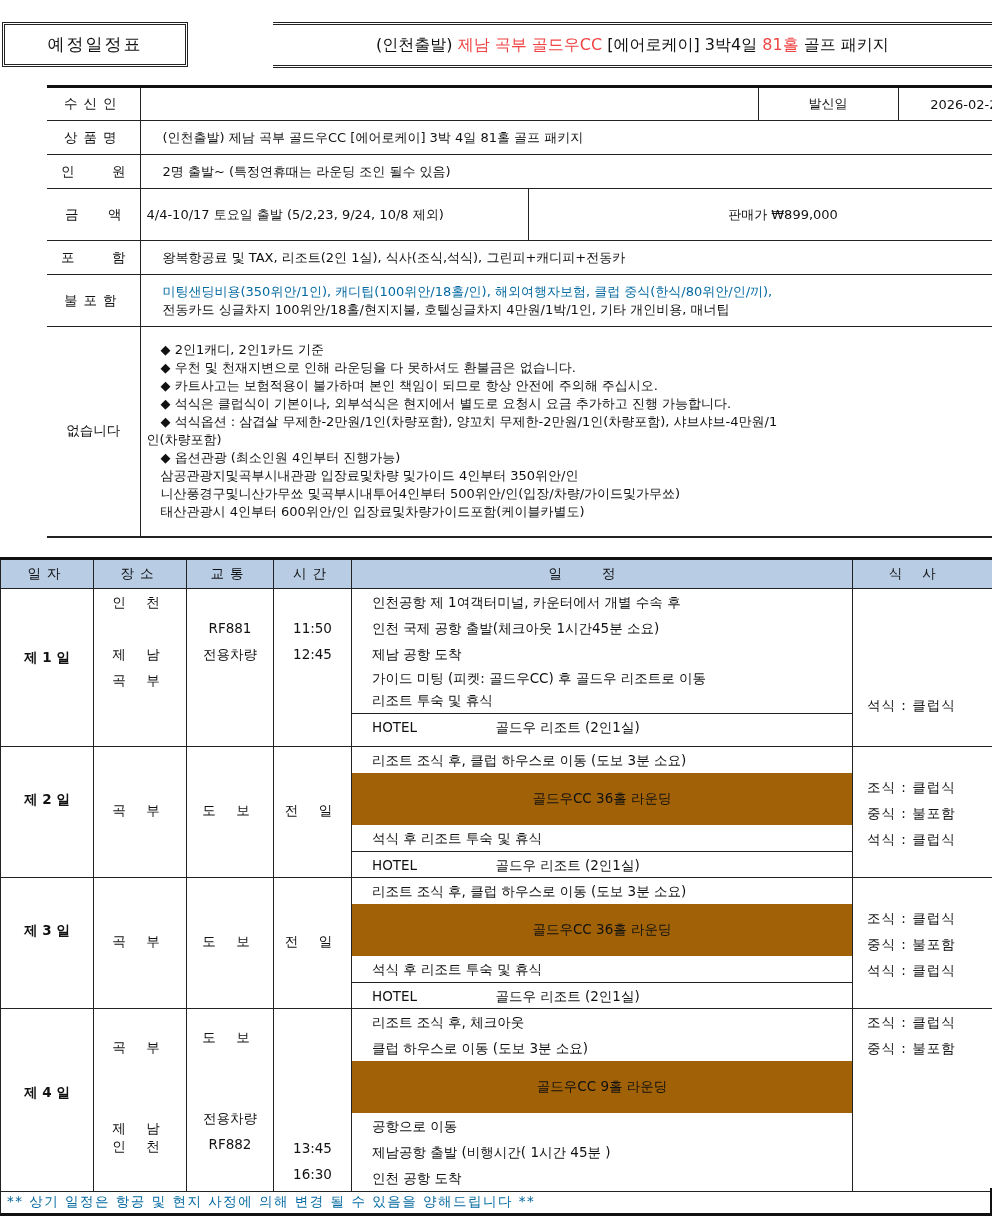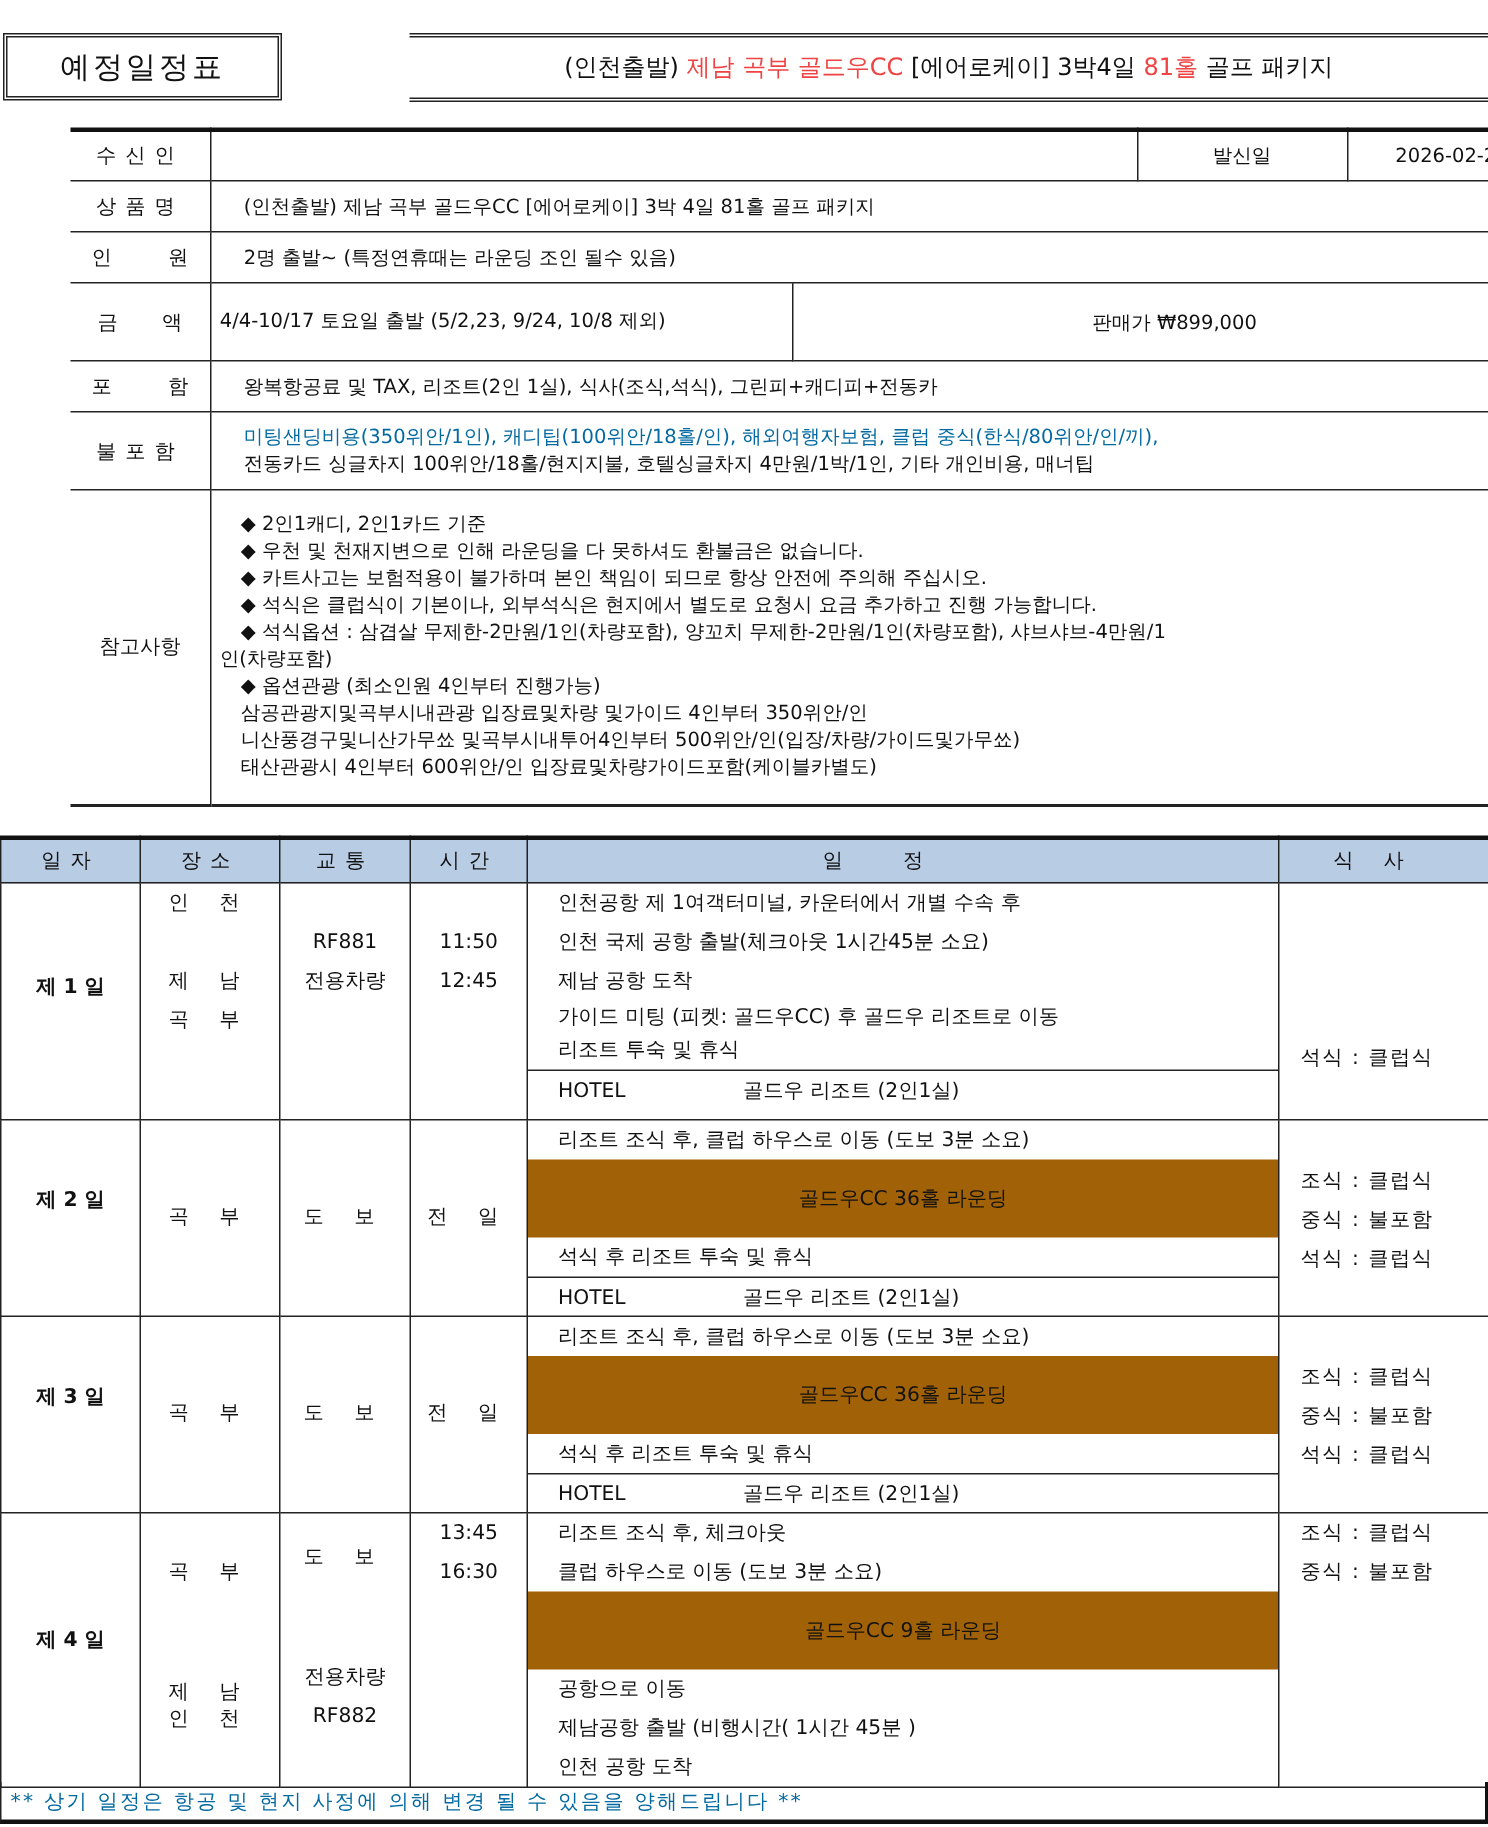--- a/index.html
+++ b/index.html
@@ -6,21 +6,21 @@
   body {
     width: 992px; height: 1218px; background: #ffffff; position: relative;
     font-family: "DejaVu Sans", sans-serif; color: #111; font-size: 13px;
     overflow: hidden;
   }
   .abs { position: absolute; }
   
   .title-box {
     left: 2px; top: 22px; width: 186px; height: 45px;
     border: 3px double #222; display: flex; align-items: center; justify-content: center;
-    font-size: 20px; letter-spacing: 2px;
+    font-size: 17px; letter-spacing: 2px;
   }
   .headline {
     left: 273px; top: 22px; width: 719px; height: 46px;
     border-top: 3px double #222; border-bottom: 3px double #222;
     display: flex; align-items: center; justify-content: center; font-size: 16px;
     white-space: nowrap;
   }
   .blue { color: #ef4444; }
   .red { color: #0369a1; }
 
@@ -116,21 +116,21 @@
     <td colspan="4" style="padding-left:22px">왕복항공료 및 TAX, 리조트(2인 1실), 식사(조식,석식), 그린피+캐디피+전동카</td>
   </tr>
   <tr style="height:52px">
     <td class="lbl">불포함</td>
     <td colspan="4" style="padding-left:22px; line-height:18px; height:52px">
       <div class="red" style="white-space:nowrap">미팅샌딩비용(350위안/1인),  캐디팁(100위안/18홀/인), 해외여행자보험, 클럽 중식(한식/80위안/인/끼),</div>
       <div style="white-space:nowrap">전동카드 싱글차지 100위안/18홀/현지지불,  호텔싱글차지 4만원/1박/1인,  기타 개인비용, 매너팁</div>
     </td>
   </tr>
   <tr style="height:210px">
-    <td class="lbl" style="letter-spacing:0">참고사항</td>
+    <td class="lbl" style="letter-spacing:0">없습니다</td>
     <td colspan="4" class="notes-cell" style="height:210px">
       <div>◆ 2인1캐디, 2인1카드 기준</div>
       <div>◆ 우천 및 천재지변으로 인해 라운딩을 다 못하셔도 환불금은 없습니다.</div>
       <div>◆ 카트사고는 보험적용이 불가하며 본인 책임이 되므로 항상 안전에 주의해 주십시오.</div>
       <div>◆ 석식은 클럽식이 기본이나, 외부석식은 현지에서 별도로 요청시 요금 추가하고 진행 가능합니다.</div>
       <div style="white-space:nowrap">◆ 석식옵션 : 삼겹살 무제한-2만원/1인(차량포함), 양꼬치 무제한-2만원/1인(차량포함), 샤브샤브-4만원/1</div>
       <div style="margin-left:-14px">인(차량포함)</div>
       <div>◆ 옵션관광 (최소인원 4인부터 진행가능)</div>
       <div>삼공관광지및곡부시내관광 입장료및차량 및가이드 4인부터 350위안/인</div>
       <div>니산풍경구및니산가무쑈 및곡부시내투어4인부터  500위안/인(입장/차량/가이드및가무쑈)</div>
@@ -245,21 +245,21 @@
       <div class="sp" style="height:26px;margin-top:30px">곡 부</div>
       <div class="sp" style="margin-top:54px;line-height:18px">제 남</div>
       <div class="sp" style="line-height:18px">인 천</div>
     </td>
     <td class="c">
       <div class="sp" style="margin-top:20px;height:26px">도 보</div>
       <div class="line" style="margin-top:50px">전용차량</div>
       <div class="line">RF882</div>
     </td>
     <td class="c">
-      <div class="line" style="">13:45</div>
+      <div class="line" style="margin-top:126px">13:45</div>
       <div class="line">16:30</div>
     </td>
     <td>
       <div class="line" style="padding-left:20px">리조트 조식 후, 체크아웃</div>
       <div class="line" style="padding-left:20px">클럽 하우스로 이동 (도보 3분 소요)</div>
       <div class="green" style="width:500px">
             <span>골드우CC 9홀 라운딩</span>
           </div>
       <div class="line" style="padding-left:20px">공항으로 이동</div>
       <div class="line" style="padding-left:20px"> 제남공항 출발 (비행시간( 1시간 45분 )</div>

